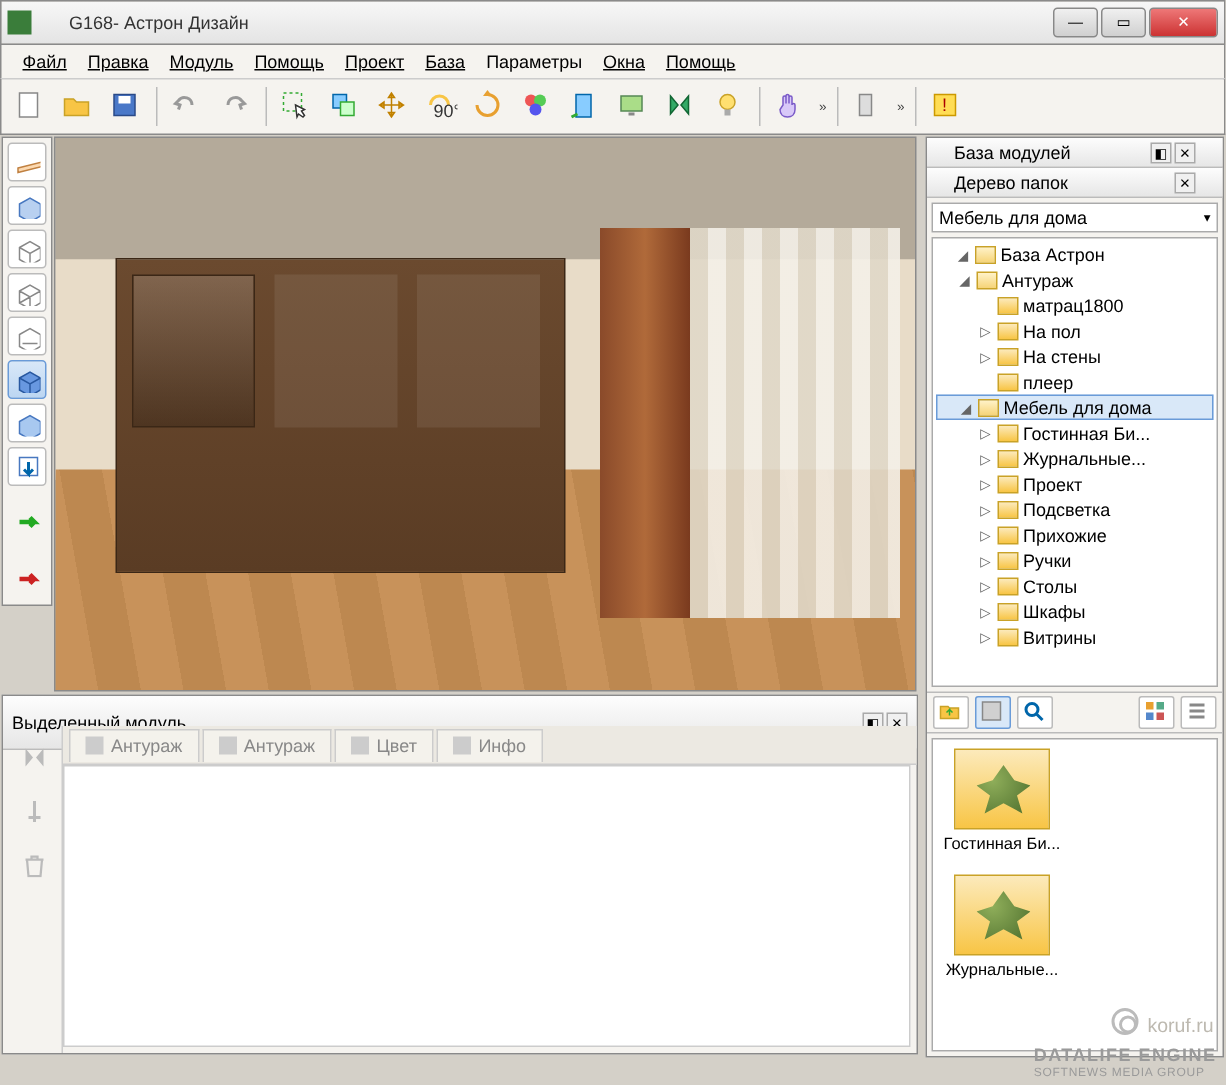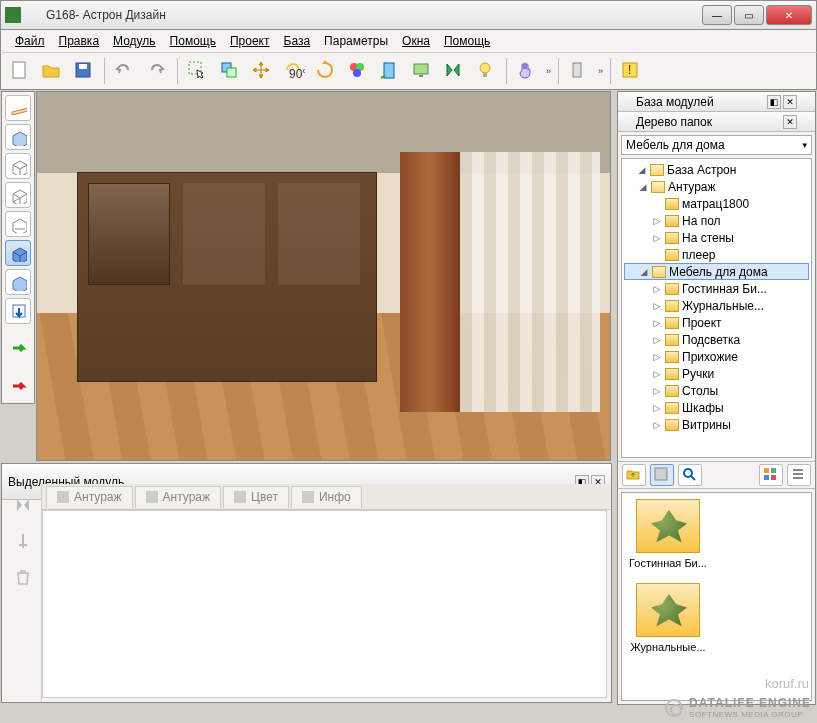--- a/index.html
+++ b/index.html
@@ -71,21 +71,21 @@
 .bottom .bhdr .sp { flex:1; }
 .bottom .bhdr .pb { width:14px; height:14px; border:1px solid #aaa; margin-left:2px; display:flex; align-items:center; justify-content:center; font-size:9px; background:#f0f0f0; }
 .bottom .bside { position:absolute; left:0; top:20px; width:40px; bottom:0; border-right:1px solid #ccc; display:flex; flex-direction:column; align-items:center; gap:12px; padding-top:8px; }
 .bottom .bside .bsb { width:24px; height:24px; display:flex; align-items:center; justify-content:center; color:#888; }
 .bottom .btabs { position:absolute; left:40px; top:20px; right:0; height:26px; display:flex; align-items:center; gap:0; background:#ece9e2; border-bottom:1px solid #ccc; padding-left:4px; }
 .bottom .btab { height:22px; padding:0 10px; border:1px solid #ccc; background:#f4f2ec; color:#888; display:flex; align-items:center; gap:5px; border-bottom:none; margin-right:2px; }
 .bottom .btab .ti { width:12px; height:12px; background:#ccc; }
 .bottom .bbody { position:absolute; left:40px; top:46px; right:4px; bottom:4px; background:#fff; border:1px solid #ccc; }
 
 
-.watermark { position:absolute; right:6px; bottom:4px; color:#9a9a9a; font-size:11px; display:flex; align-items:center; gap:6px; }
+.watermark { position:absolute; right:6px; bottom:4px; color:#9a9a9a; font-size:11px; display:flex; align-items:center; gap:6px;flex-direction:column; }
 .watermark .wcirc { width:18px; height:18px; border:2px solid #bbb; border-radius:50%; position:relative; }
 .watermark .wcirc::after { content:""; position:absolute; left:3px; top:3px; width:8px; height:8px; border:2px solid #bbb; border-radius:50%; }
 .korw { position:absolute; right:8px; bottom:32px; color:#bdb9b0; font-size:13px; }
 
 
 svg { width:18px; height:18px; }
 .tb-btn svg { width:22px; height:22px; }
 </style>
 </head>
 <body>

